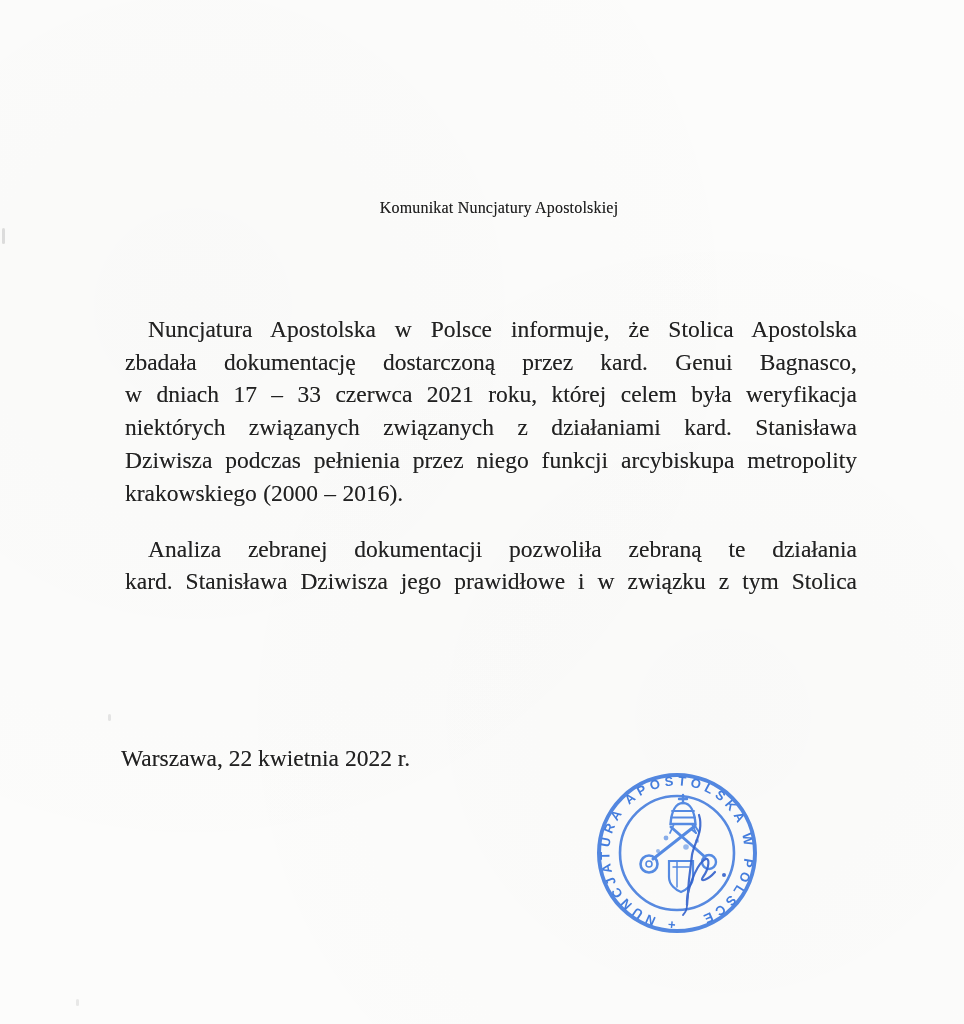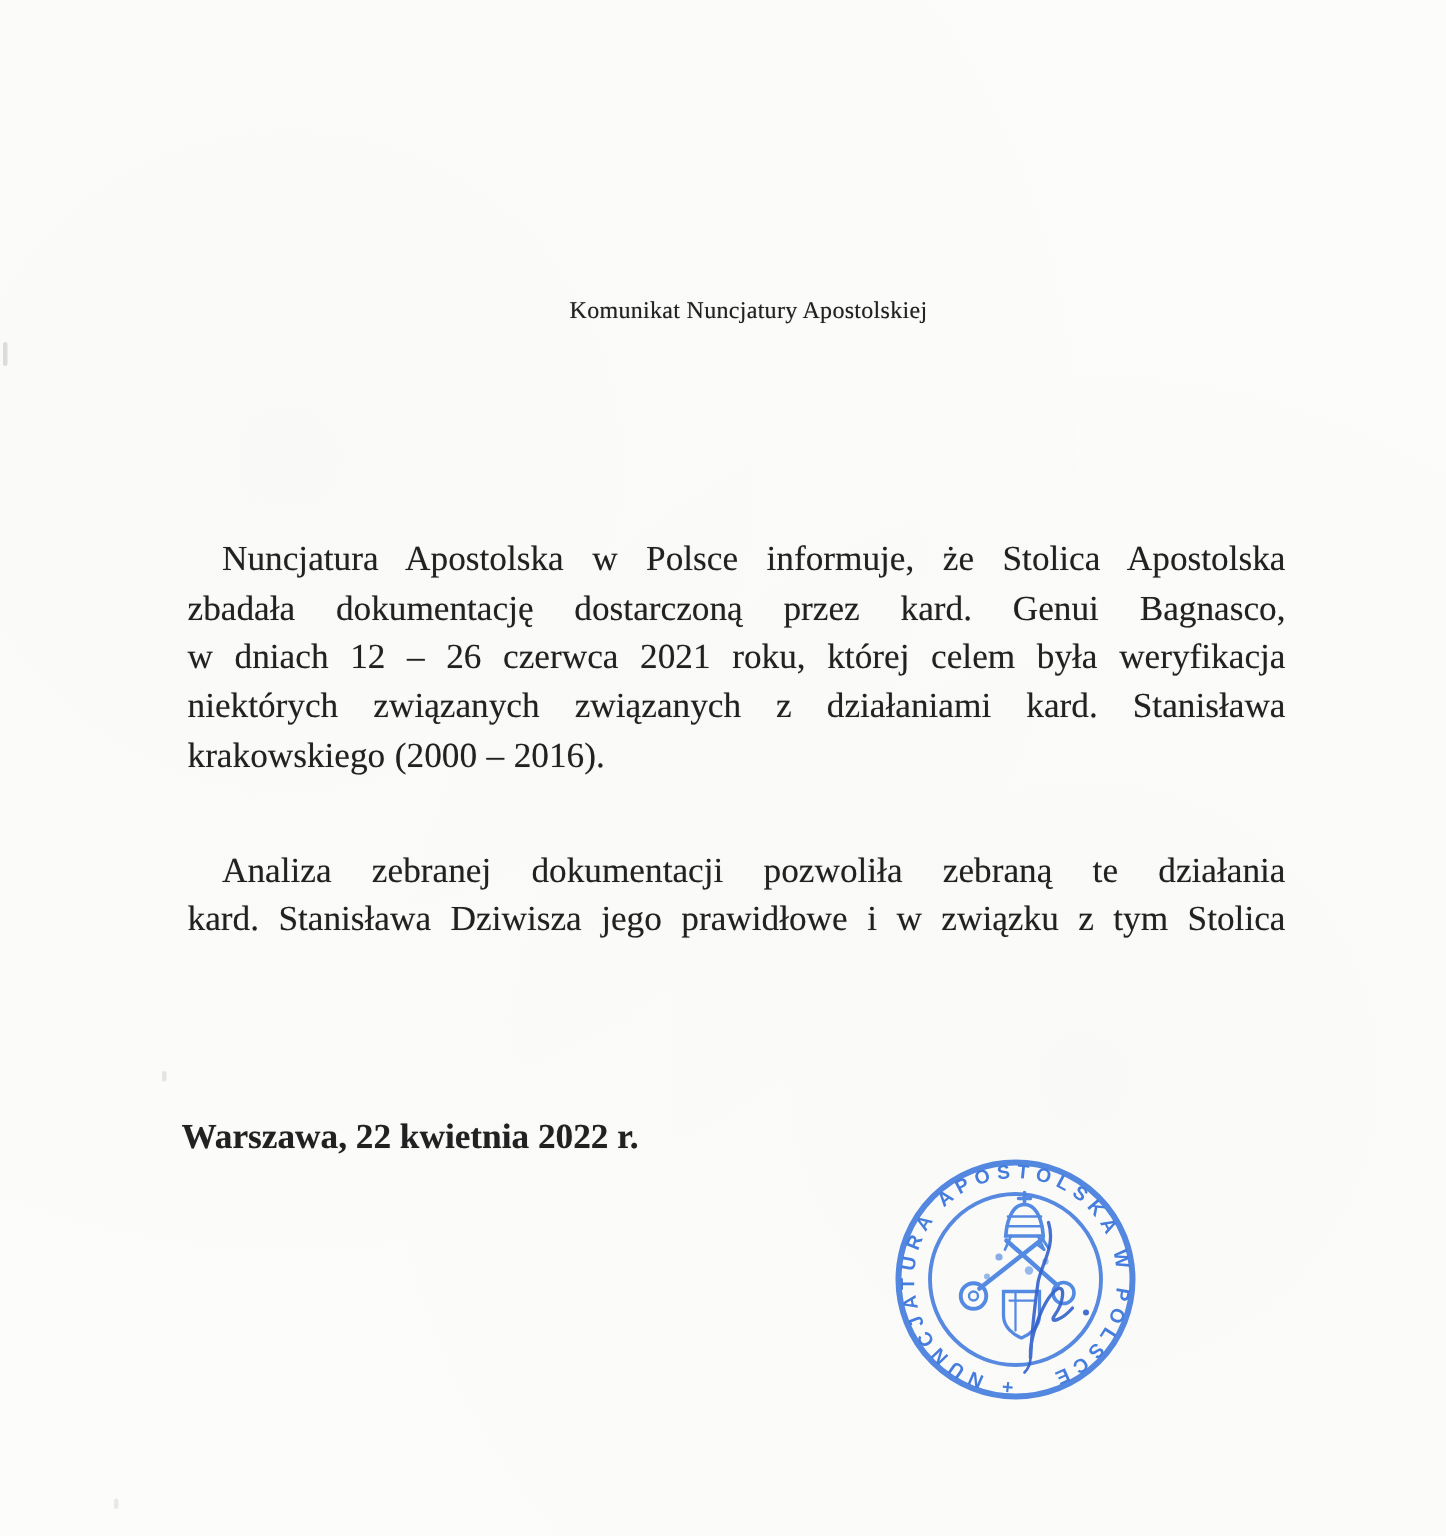--- a/index.html
+++ b/index.html
@@ -34,28 +34,27 @@
     font-size: 23.5px;
     text-shadow: 0 0 0.6px rgba(20,20,20,0.40);
   }
   .para { margin: 0; }
   .line {
     line-height: 32.7px;
     text-align: justify;
     text-align-last: justify;
     word-spacing: 0.02em;
   }
-  .line.first { padding-left: 23px; margin-top: 44px; }
+  .line.first { padding-left: 23px; }
   .line.last { text-align-last: left; }
   .dateline {
     position: absolute;
     top: 743px; left: 121px;
     font-size: 23.5px; line-height: 30px;
     text-shadow: 0 0 0.6px rgba(20,20,20,0.40);
-    font-weight: bold;
   }
   .stamp {
     position: absolute;
     left: 587px; top: 763px;
     width: 180px; height: 180px;
     filter: blur(0.3px);
     opacity: 0.96;
   }
   .stamp text {
     font-family: "Liberation Sans", "DejaVu Sans", sans-serif;
@@ -77,22 +76,23 @@
 
 <div class="page">
 
   <div class="doc-title">Komunikat Nuncjatury Apostolskiej</div>
 
   <div class="body-text">
     <p class="para">
       </p>
       <div class="line first">Nuncjatura Apostolska w Polsce informuje, że Stolica Apostolska</div>
       <div class="line">zbadała dokumentację dostarczoną przez kard. Genui Bagnasco,</div>
-      <div class="line">w dniach 12 – 26 czerwca 2021 roku, której celem była weryfikacja</div>
+      <div class="line">w dniach 17 – 33 czerwca 2021 roku, której celem była weryfikacja</div>
       <div class="line">niektórych związanych związanych z działaniami kard. Stanisława</div>
+      <div class="line">Dziwisza podczas pełnienia przez niego funkcji arcybiskupa metropolity</div>
       <div class="line last">krakowskiego (2000 – 2016).</div>
     <p></p>
     <p class="para">
       </p>
       <div class="line first">Analiza zebranej dokumentacji pozwoliła zebraną te działania</div>
       <div class="line">kard. Stanisława Dziwisza jego prawidłowe i w związku z tym Stolica</div>
     <p></p>
   </div>
 
   <div class="dateline">Warszawa, 22 kwietnia 2022 r.</div>

